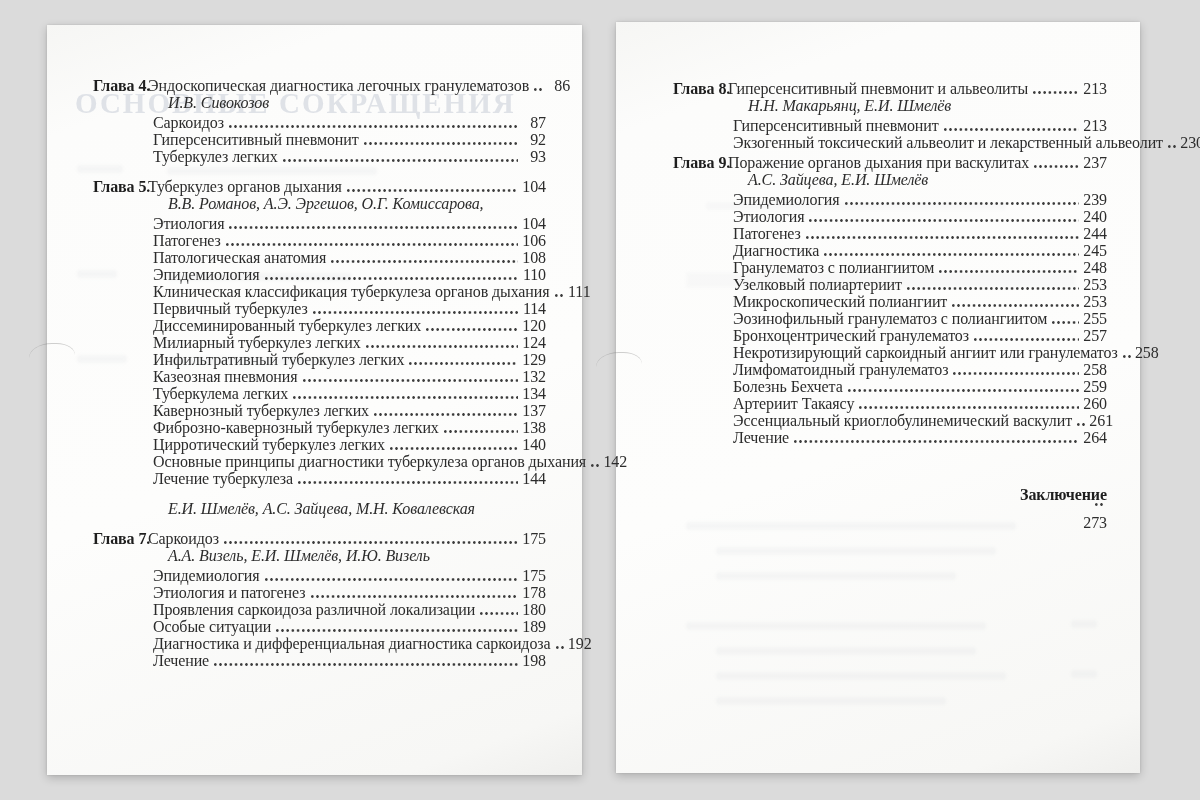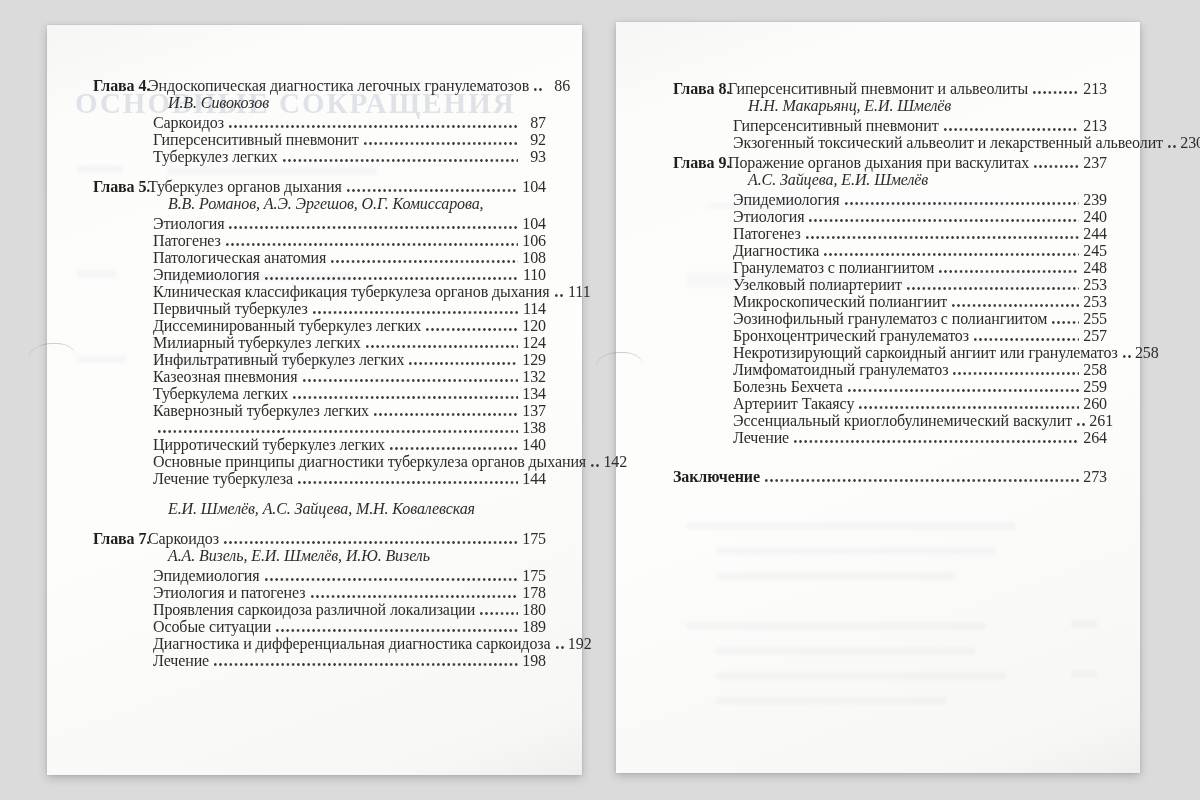--- a/index.html
+++ b/index.html
@@ -38,21 +38,21 @@
     background-repeat: repeat-x;
   }
   .pagenum { flex-shrink: 0; min-width: 24px; text-align: right; }
 
   .chapter + .chapter { margin-top: 13px; }
   #page-right .chapter + .chapter { margin-top: 3px; }
   .authors { font-style: italic; margin-left: 75px; line-height: 17px; }
   .sections { margin-top: 3px; }
   .sections .row { margin-left: 60px; }
 
-  .closing-row { margin-top: 22px; }
+  .closing-row { margin-top: 40px; flex-direction: column; }
   .closing-label { font-weight: bold; color: #1e1e1e; }
 
   
   .ghost-heading {
     position: absolute; z-index: 1;
     top: 62px; left: 28px;
     font-size: 29px; font-weight: bold; letter-spacing: 2px;
     color: #dfe2e7; filter: blur(0.6px);
     white-space: nowrap; overflow: hidden; max-width: 480px;
   }
@@ -192,20 +192,21 @@
     <span class="pagenum sec-page">134</span>
   </div>
 
   <div class="row sec-row">
     <span class="sec-title">Кавернозный туберкулез легких</span>
     <span class="dots"></span>
     <span class="pagenum sec-page">137</span>
   </div>
 
   <div class="row sec-row">
+    <span class="sec-title">Фиброзно-кавернозный туберкулез легких</span>
     <span class="dots"></span>
     <span class="pagenum sec-page">138</span>
   </div>
 
   <div class="row sec-row">
     <span class="sec-title">Цирротический туберкулез легких</span>
     <span class="dots"></span>
     <span class="pagenum sec-page">140</span>
   </div>
 

